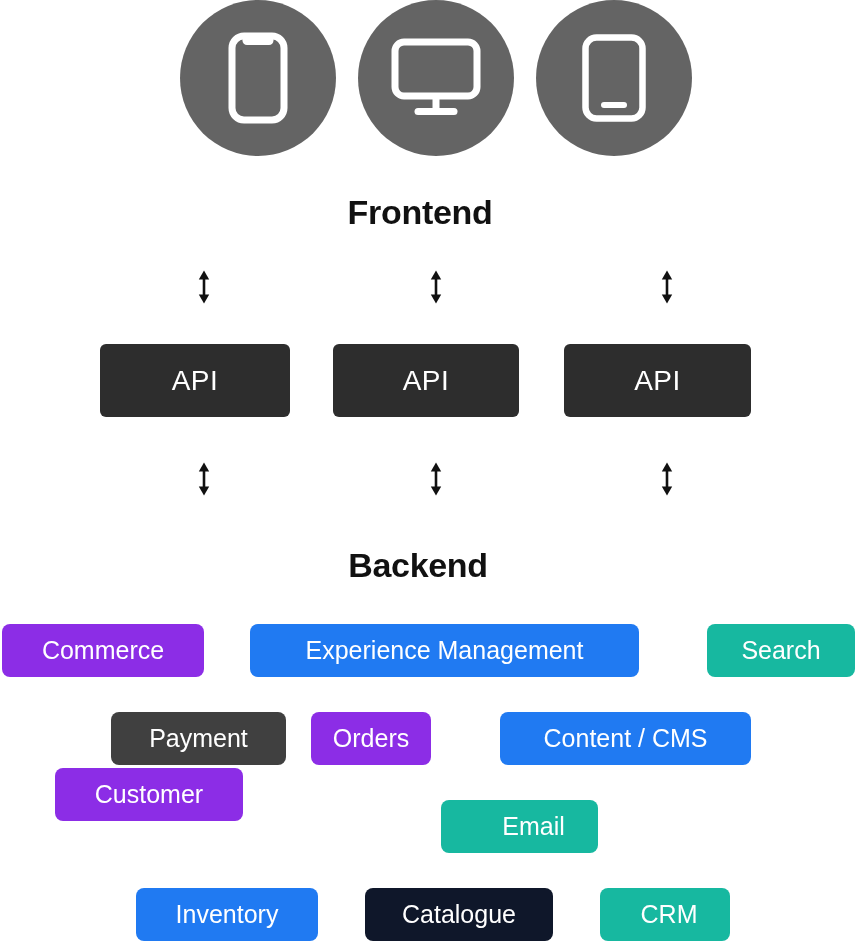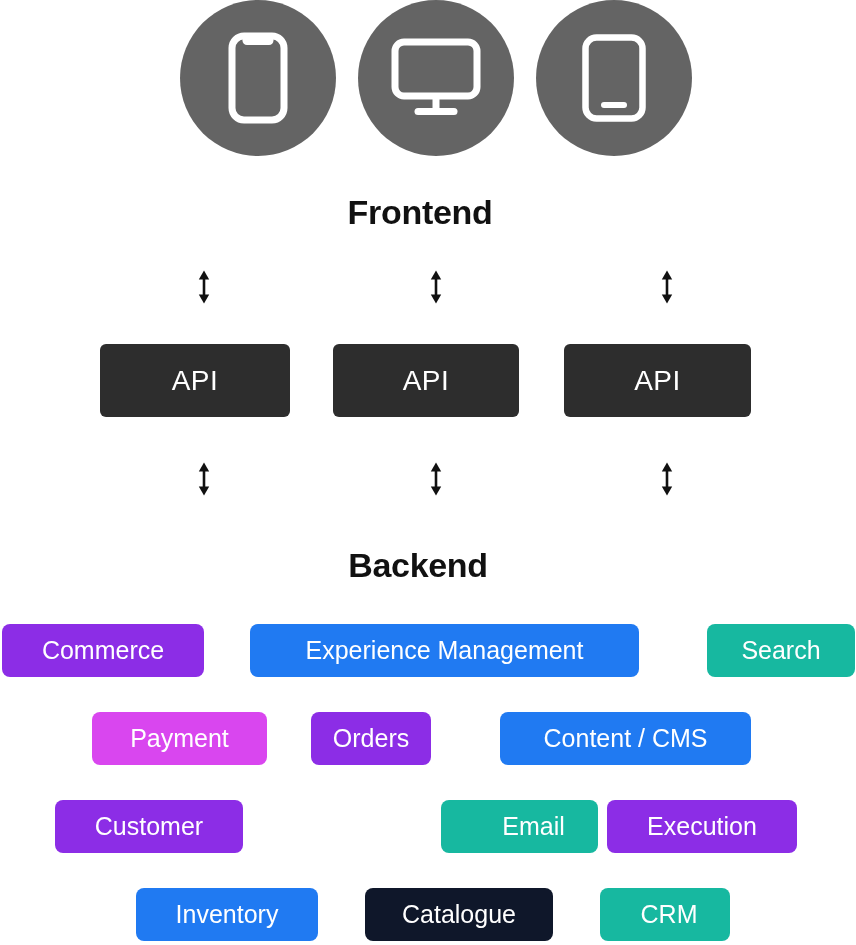--- a/index.html
+++ b/index.html
@@ -67,21 +67,21 @@
     white-space: nowrap;
   }
   .c-commerce   { left: 2px;   top: 624px; width: 202px; }
   .c-expmgmt    { left: 250px; top: 624px; width: 389px; }
   .c-search     { left: 707px; top: 624px; width: 148px; }
 
   .c-payment    { left: 92px;  top: 712px; width: 175px; }
   .c-orders     { left: 311px; top: 712px; width: 120px; }
   .c-content    { left: 500px; top: 712px; width: 251px; }
 
-  .c-customer   { left: 55px;  top: 800px; width: 188px; }
+  .c-customer   { left: 55px;  top: 768px; width: 188px; }
   .c-cart       { left: 289px; top: 800px; width: 114px; }
   .c-email      { left: 441px; top: 800px; width: 129px; }
   .c-execution  { left: 607px; top: 800px; width: 190px; }
 
   .c-inventory  { left: 136px; top: 888px; width: 182px; }
   .c-catalogue  { left: 365px; top: 888px; width: 188px; }
   .c-crm        { left: 600px; top: 888px; width: 122px; padding-left: 8px; }
 </style>
 </head>
 <body>
@@ -151,25 +151,24 @@
     <path d="M8 0.5 L2.8 9.5 L13.2 9.5 Z" fill="#111111"></path>
     <path d="M8 33.5 L2.8 24.5 L13.2 24.5 Z" fill="#111111"></path>
   </svg>
 
   <div class="section-title t-backend">Backend</div>
 
   <div class="chip c-commerce" style="background: rgb(140, 45, 230);">Commerce</div>
   <div class="chip c-expmgmt" style="background: rgb(32, 122, 242);">Experience Management</div>
   <div class="chip c-search" style="background: rgb(23, 184, 160);">Search</div>
 
-  <div class="chip c-payment" style="background: #d946ef;">Payment</div>
+  <div class="chip c-payment" style="background: #404040; margin-left: 19px;">Payment</div>
   <div class="chip c-orders" style="background: rgb(140, 45, 230);">Orders</div>
   <div class="chip c-content" style="background: rgb(32, 122, 242);">Content / CMS</div>
 
   <div class="chip c-customer" style="background: rgb(140, 45, 230);">Customer</div>
   <div class="chip c-email" style="background: rgb(23, 184, 160); padding-left: 28px;">Email</div>
-  <div class="chip c-execution" style="background: rgb(140, 45, 230);">Execution</div>
 
   <div class="chip c-inventory" style="background: rgb(32, 122, 242);">Inventory</div>
   <div class="chip c-catalogue" style="background: #0f172a;">Catalogue</div>
   <div class="chip c-crm" style="background: rgb(23, 184, 160);">CRM</div>
 
 </div>
 
 </body></html>

